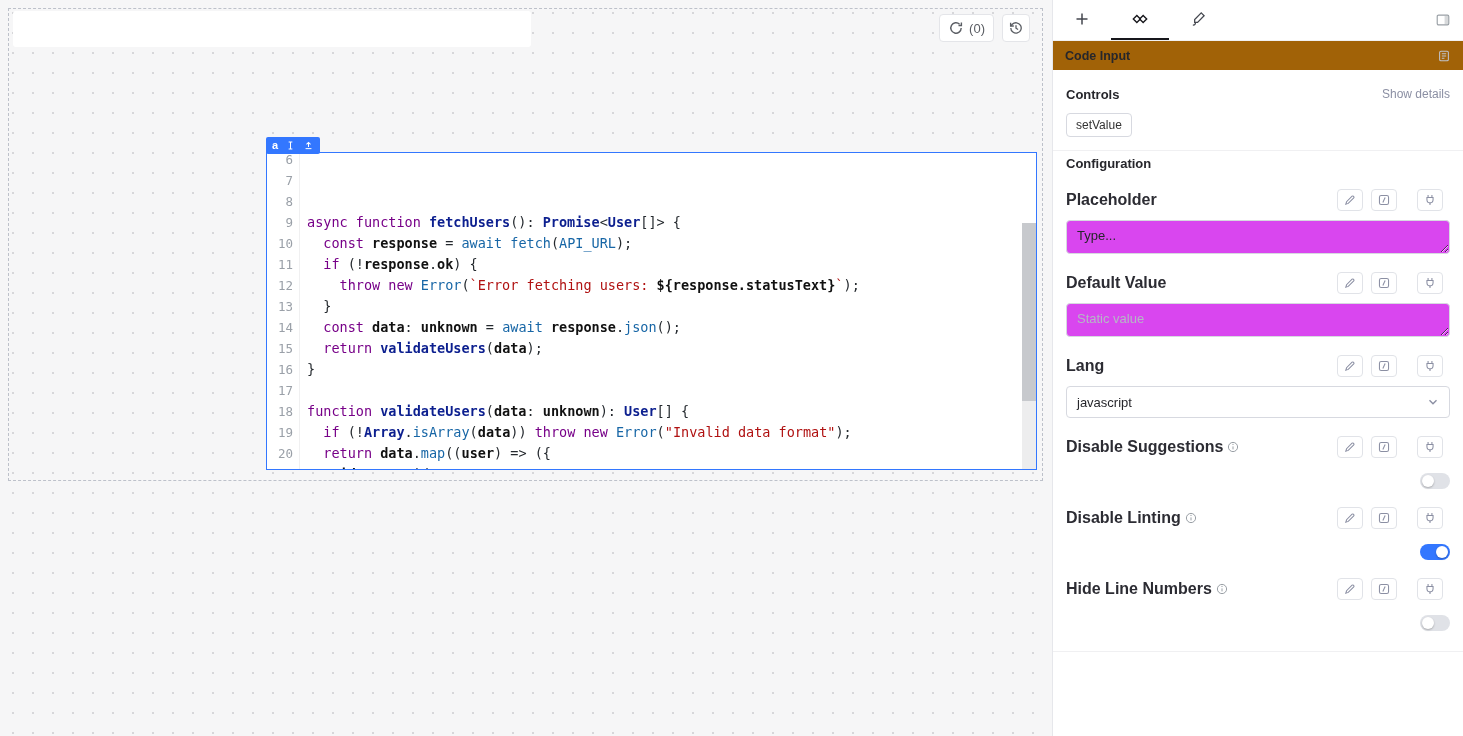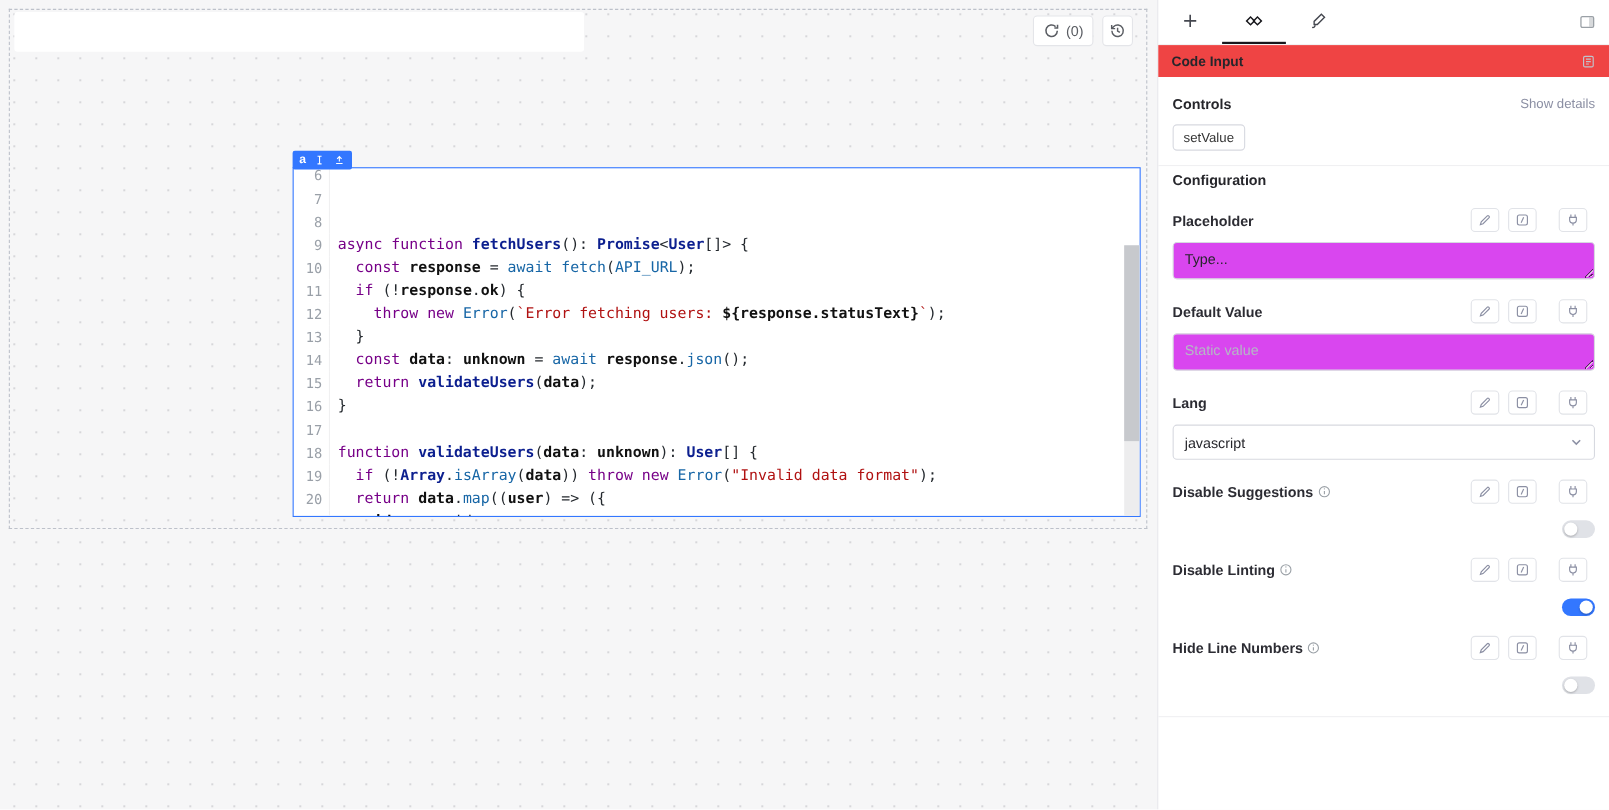--- a/index.html
+++ b/index.html
@@ -56,36 +56,36 @@
   
   .inspector { position:absolute; right:0; top:0; width:411px; height:736px;
     background:#fff; border-left:1px solid #e6e7eb; font-size:13px; }
   .tabs { height:41px; display:flex; align-items:center; border-bottom:1px solid #f1f1f2; }
   #tabs-left { display:flex; height:100%; }
   .tab { width:58px; height:100%; display:flex; align-items:center; justify-content:center;
     cursor:pointer; color:#44474f; border-bottom:2px solid transparent; }
   .tab.active { border-bottom-color:#17171c; color:#17171c; }
   .panel-btn { margin-left:auto; margin-right:12px; background:none; border:none;
     color:#9aa0a6; cursor:pointer; display:flex; align-items:center; }
-  .panel-header { height:29px; background:#ef4444; display:flex; align-items:center;
+  .panel-header { height:29px; background:#a16207; display:flex; align-items:center;
     justify-content:space-between; padding:0 12px; font-weight:bold; font-size:12.5px; color:#26262b; }
   .ghost-btn { background:none; border:none; color:#c0c3cc; cursor:pointer; display:flex; }
   .section { padding:0 13px; }
   .controls-row { margin-top:17px; display:flex; justify-content:space-between; align-items:flex-start; }
   .sec-title { font-weight:bold; font-size:13px; color:#26262b; }
   .sec-title.cfg { margin-top:5px; }
   .show-details { color:#8b8fa3; font-size:12px; cursor:pointer; }
   .chip { margin-top:11px; display:inline-block; border:1px solid #d7d9e0; border-radius:4px;
     padding:4px 9px; font-size:12px; color:#333; background:#fff; cursor:pointer; }
   .divider { height:1px; background:#f0f0f2; margin-top:13px; }
   .divider.big-gap { margin-top:20px; }
 
   .prop { margin-top:17px; }
   .prop-head { display:flex; align-items:center; height:24px; }
-  .prop-label { font-weight:bold; font-size:13px; color:#2c2c33; display:flex; align-items:center; gap:4px; }
+  .prop-label { font-weight:bold; font-size:16px; color:#2c2c33; display:flex; align-items:center; gap:4px; }
   .prop-label .icon { color:#9aa0a6; }
   .prop-btns { margin-left:auto; display:flex; align-items:center; }
   .pbtn { width:26px; height:22px; border:1px solid #e1e3e8; border-radius:4px; background:#fff;
     display:flex; align-items:center; justify-content:center; margin-left:8px; color:#8b8fa3; cursor:pointer; }
   .pbtn.plug { margin-left:20px; margin-right:7px; }
   .prop textarea { margin-top:8px; width:100%; height:34px; border:1px solid #d7d9e0; border-radius:4px;
     padding:7px 10px; font-family:"Liberation Sans",sans-serif; font-size:13px; color:#26262b;
     resize:both; background:#d946ef; display:block; }
   .prop textarea::placeholder { color:#b4b8c4; }
   .selectbox { margin-top:8px; height:32px; border:1px solid #d7d9e0; border-radius:4px;

